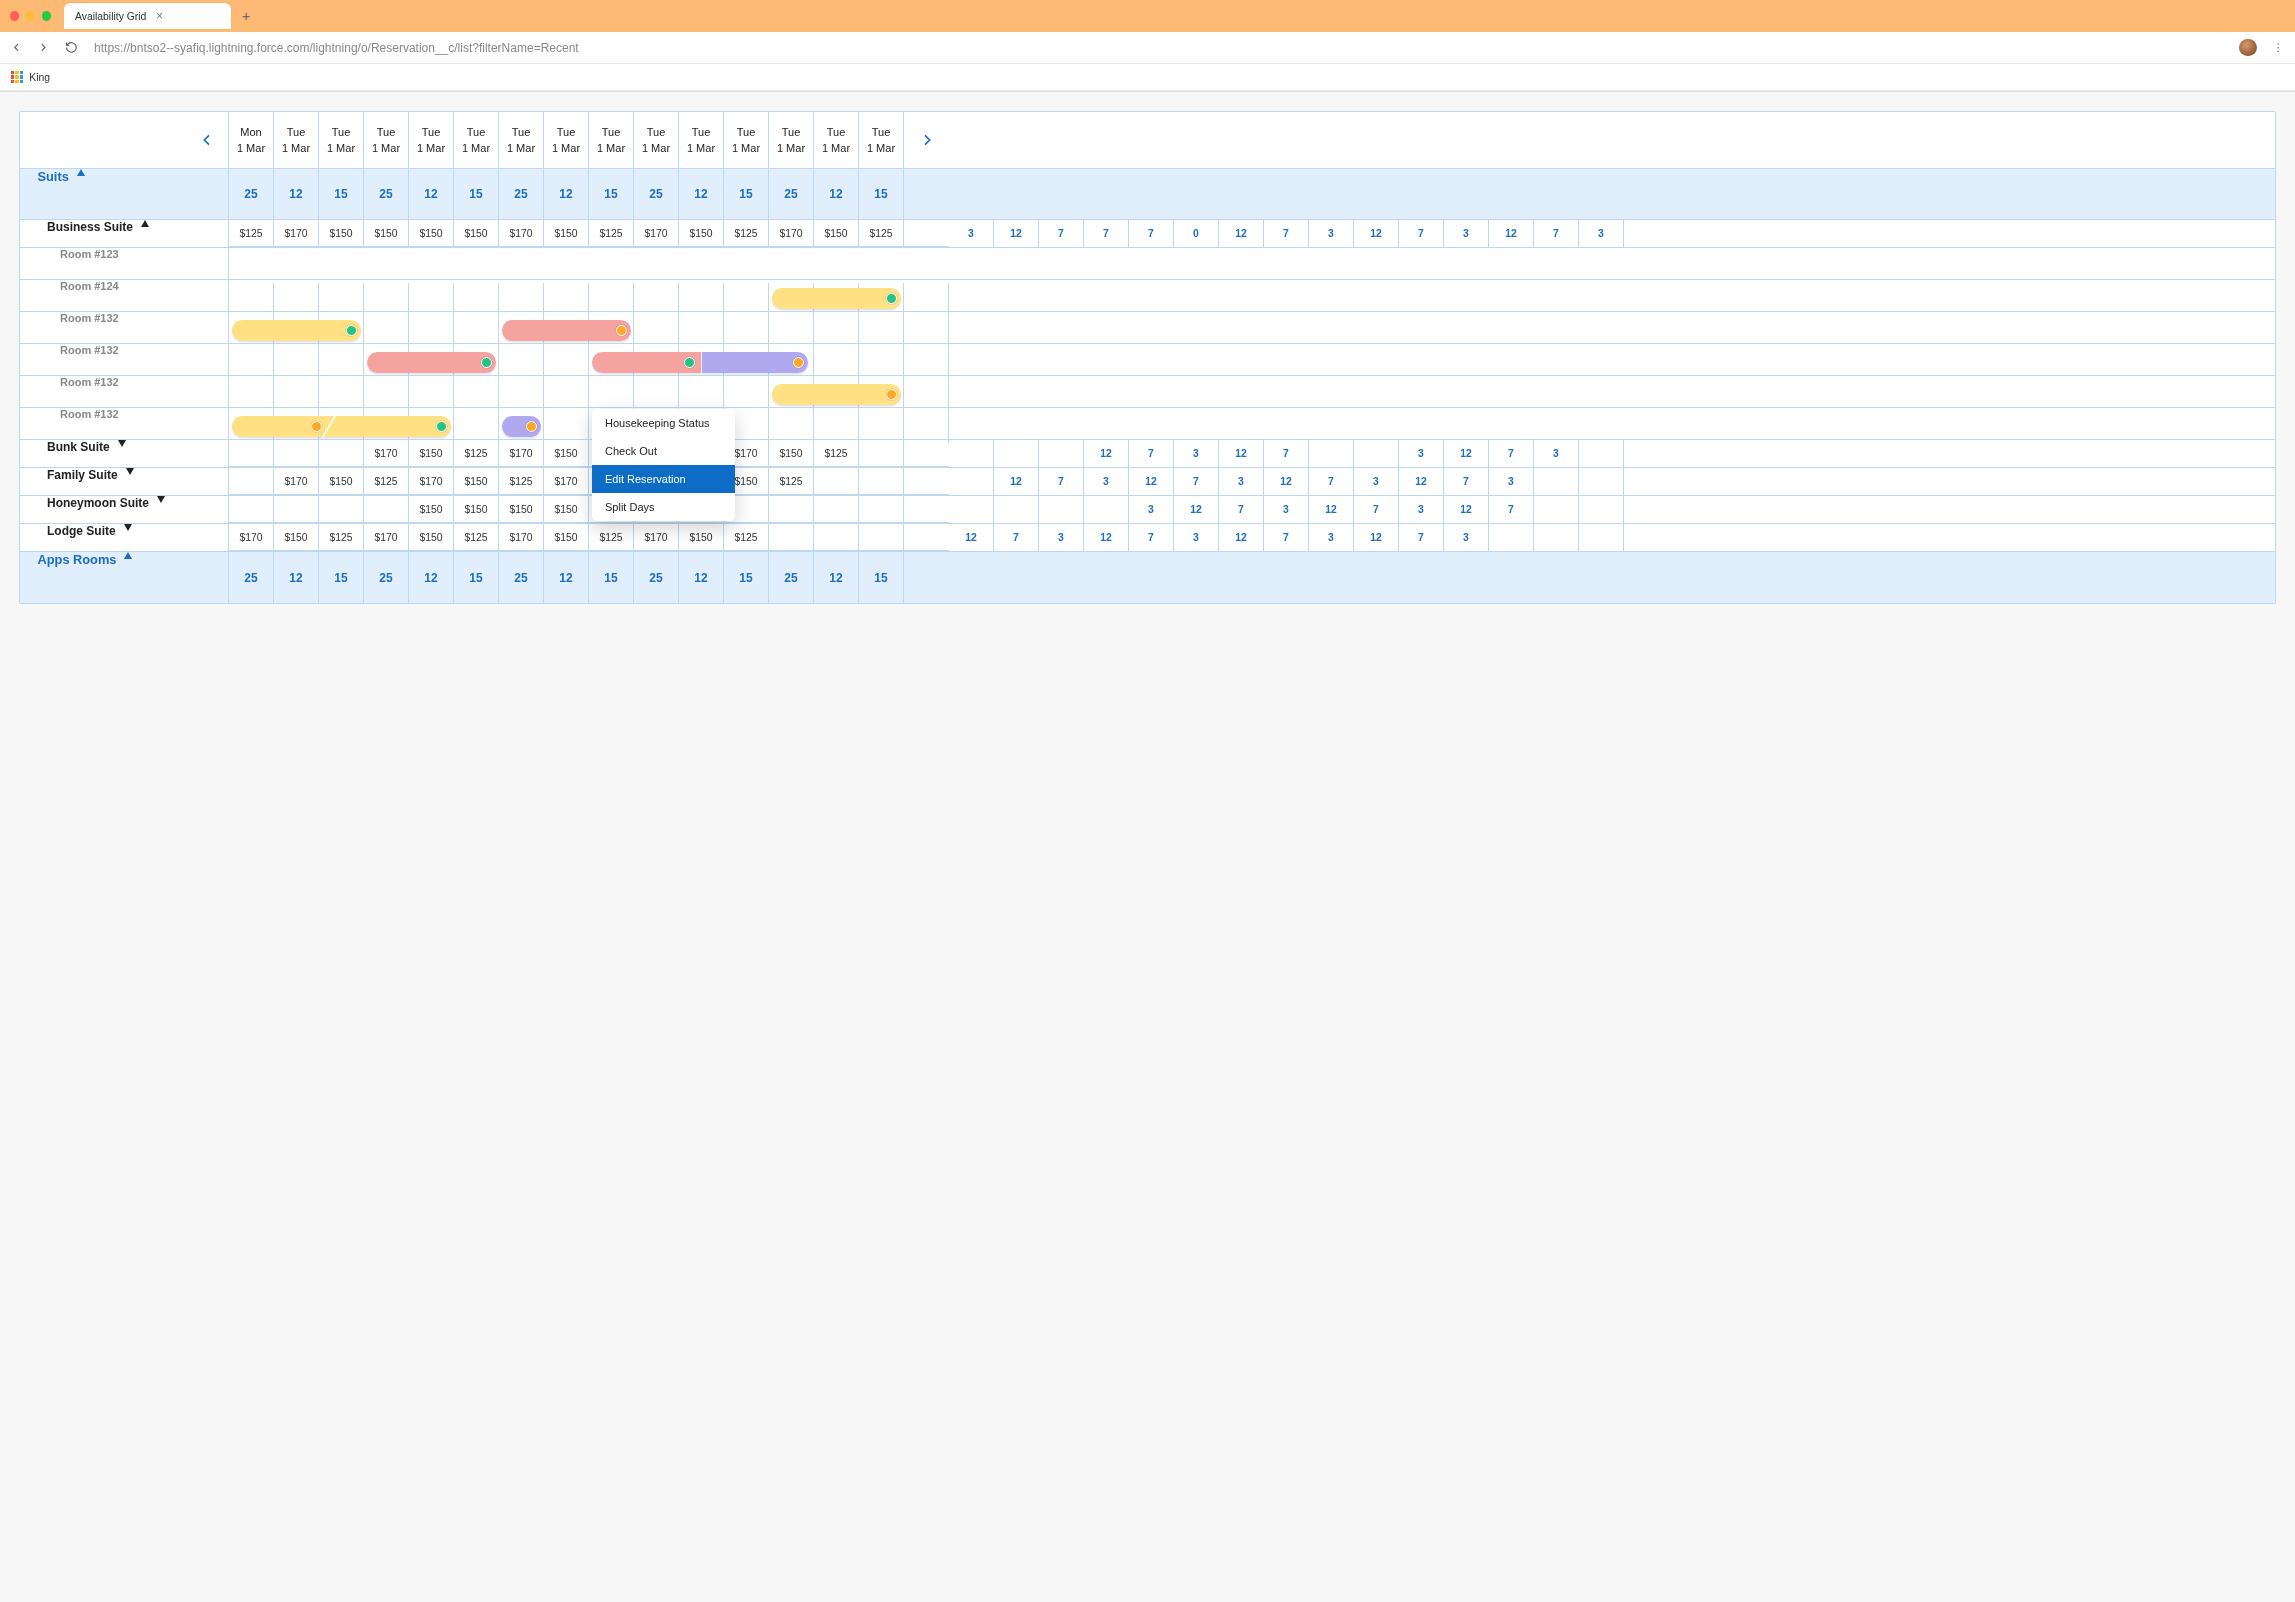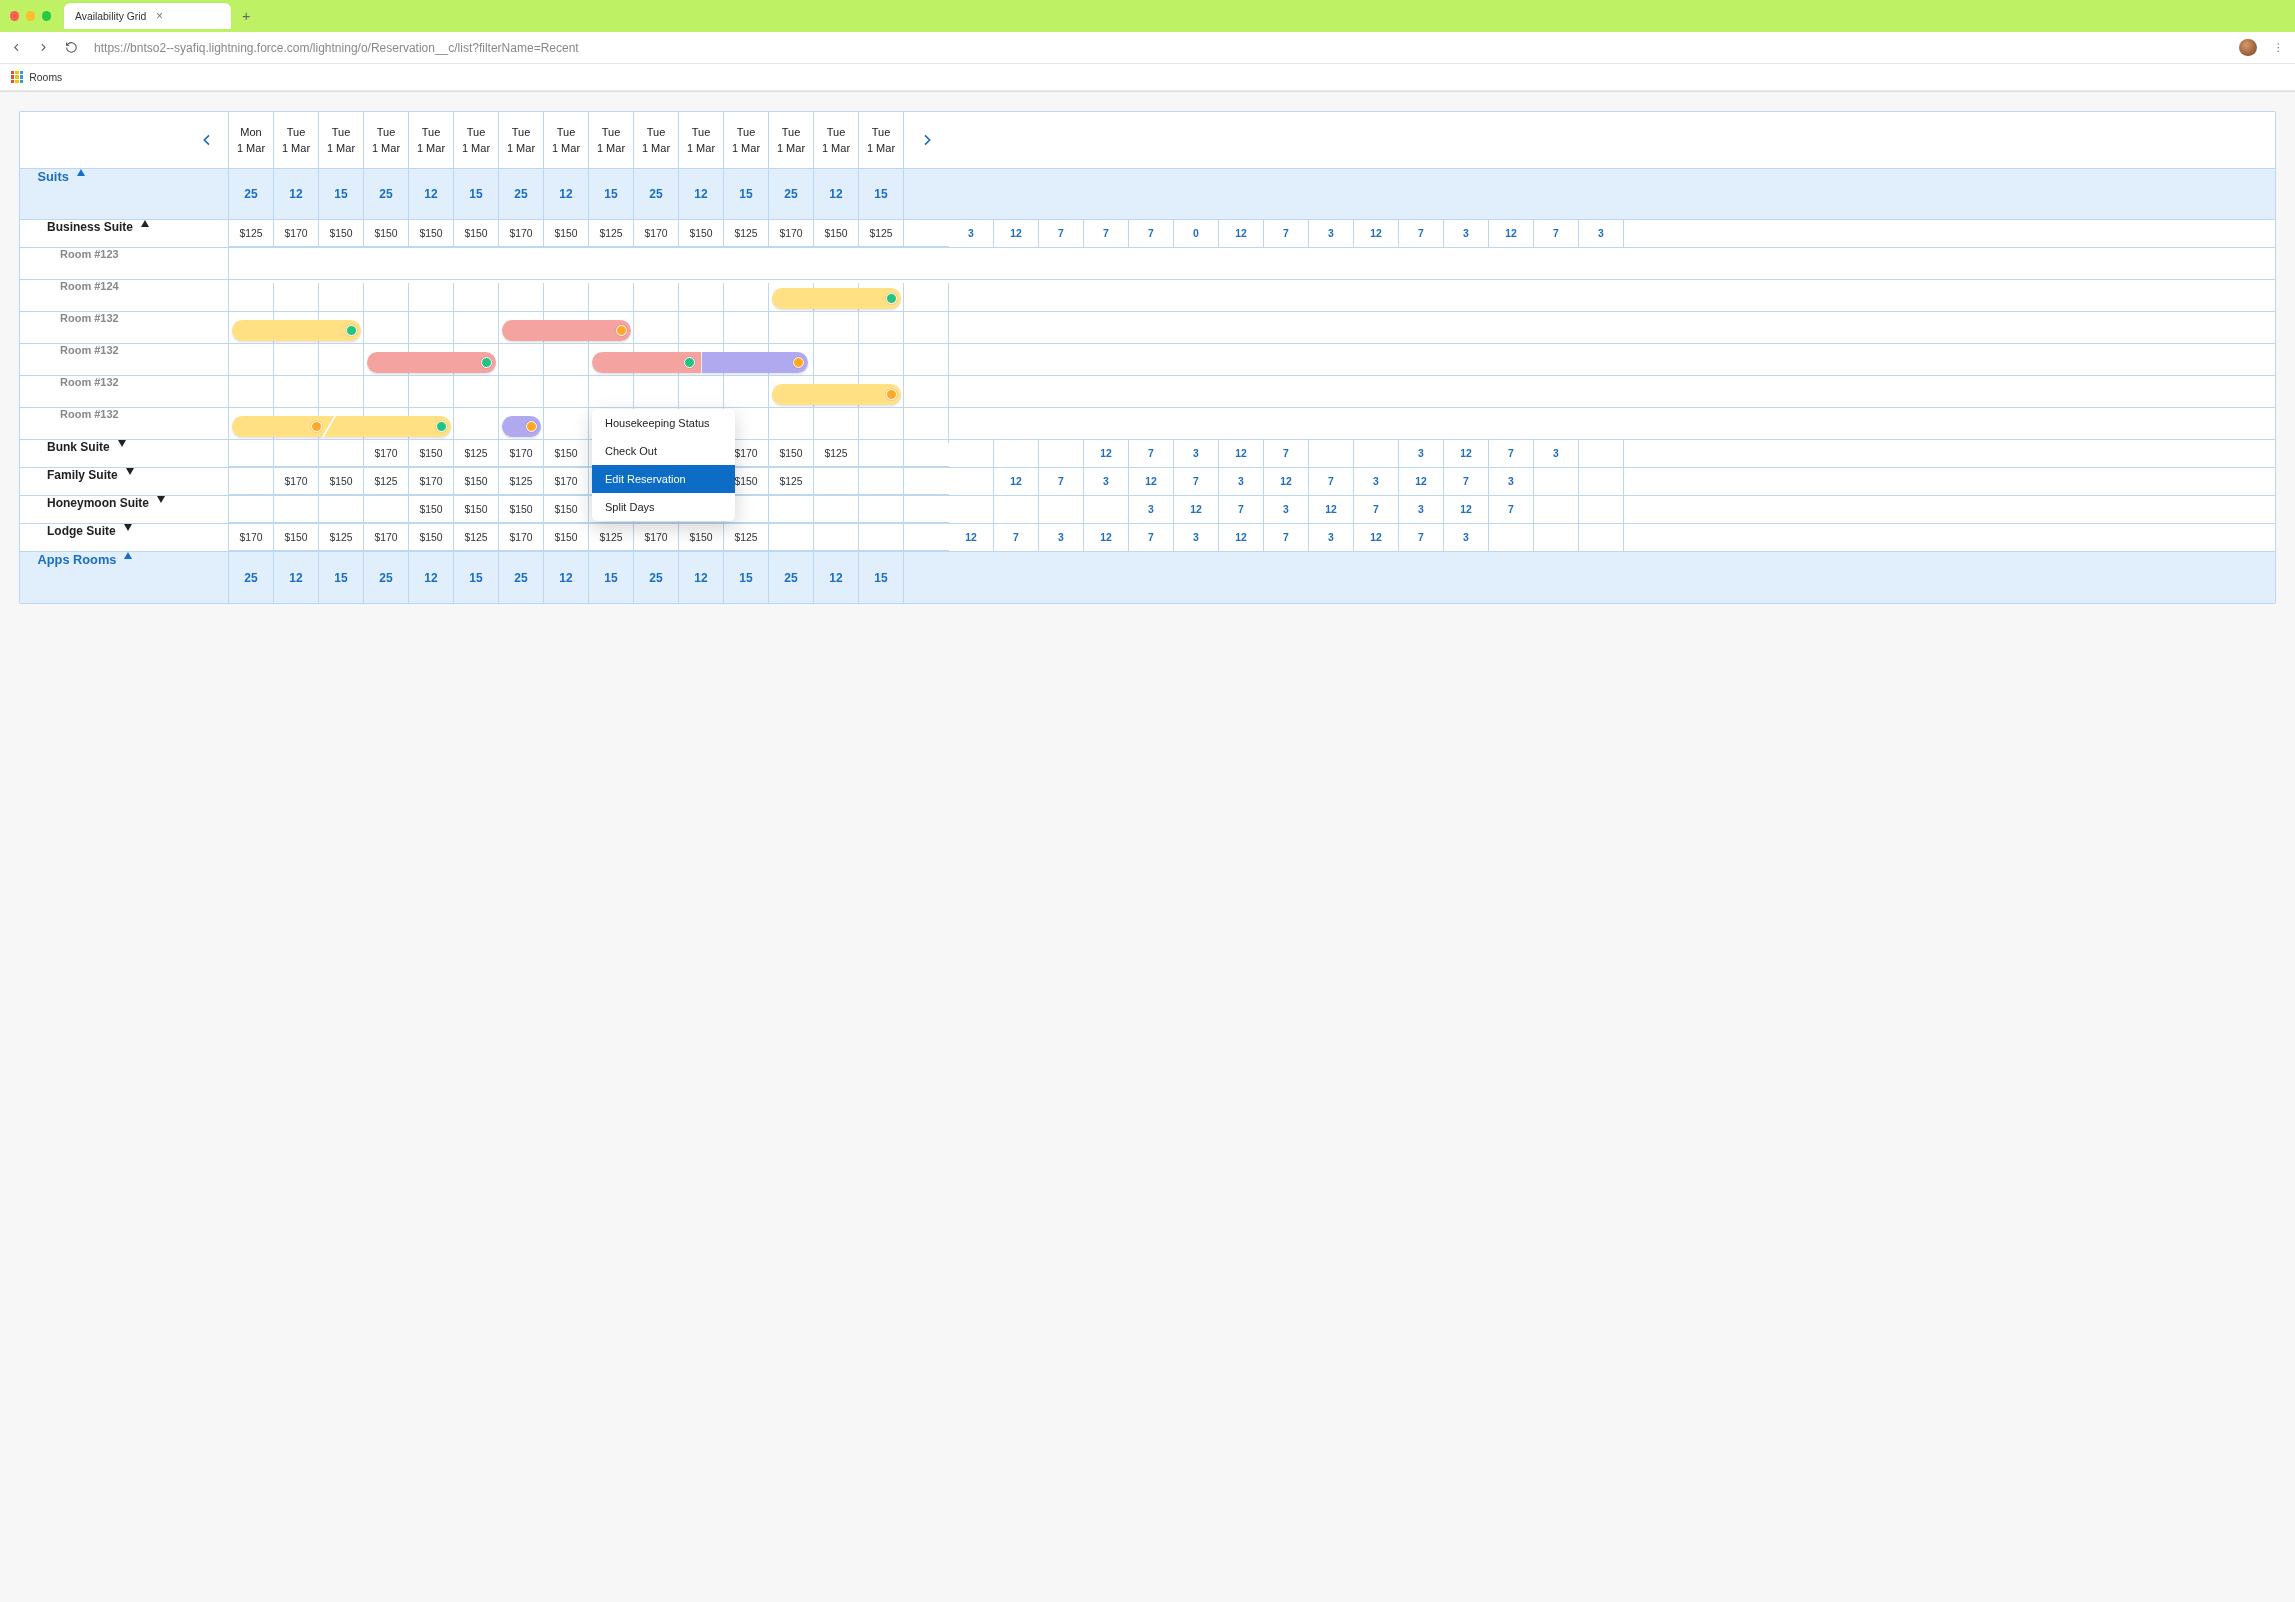--- a/index.html
+++ b/index.html
@@ -4,21 +4,21 @@
 <style>
 * { box-sizing: border-box; margin: 0; padding: 0; }
 body {
   font-family: -apple-system, BlinkMacSystemFont, 'Segoe UI', Arial, sans-serif;
   background: #f7f7f7;
   font-size: 11px;
   color: #333;
 }
 
 
-.browser-chrome { background: #bef264; border-bottom: 0.8px solid #dcdcdc; }
+.browser-chrome { background: #fdba74; border-bottom: 0.8px solid #dcdcdc; }
 .tab-bar { display: flex; align-items: center; height: 32px; padding: 0 9.6px; gap: 4.8px; }
 .traffic-lights { display: flex; gap: 6.4px; margin-right: 8px; }
 .traffic-lights span { width: 9.6px; height: 9.6px; border-radius: 50%; display: inline-block; }
 .tl-red { background: #ff5f57; }
 .tl-yellow { background: #febc2e; }
 .tl-green { background: #28c840; }
 .tab { background: #fff; border-radius: 6.4px 6.4px 0 0; padding: 6.4px 11px; display: flex; align-items: center; gap: 9.6px; font-size: 10.4px; color: #333; min-width: 167px; box-shadow: 0 -0.8px 1.6px rgba(0,0,0,.05); }
 .tab .close { color: #777; font-size: 12px; cursor: pointer; }
 .new-tab { width: 21px; height: 21px; display: flex; align-items: center; justify-content: center; color: #666; font-size: 14.3px; cursor: pointer; }
 
@@ -173,21 +173,21 @@
       <span></span>
         <span></span>
         <span></span>
         <span></span>
         <span></span>
         <span></span>
         <span></span>
         <span></span>
         <span></span>
     </div>
-    <span>Rooms</span>
+    <span>King</span>
   </div>
 </div>
 
 <div class="page">
   <div class="grid-wrap">
 
     <div class="row header-row">
       <div class="cell-label">
         <div class="header-nav">
           <svg viewBox="0 0 24 24" fill="none" stroke="currentColor">

